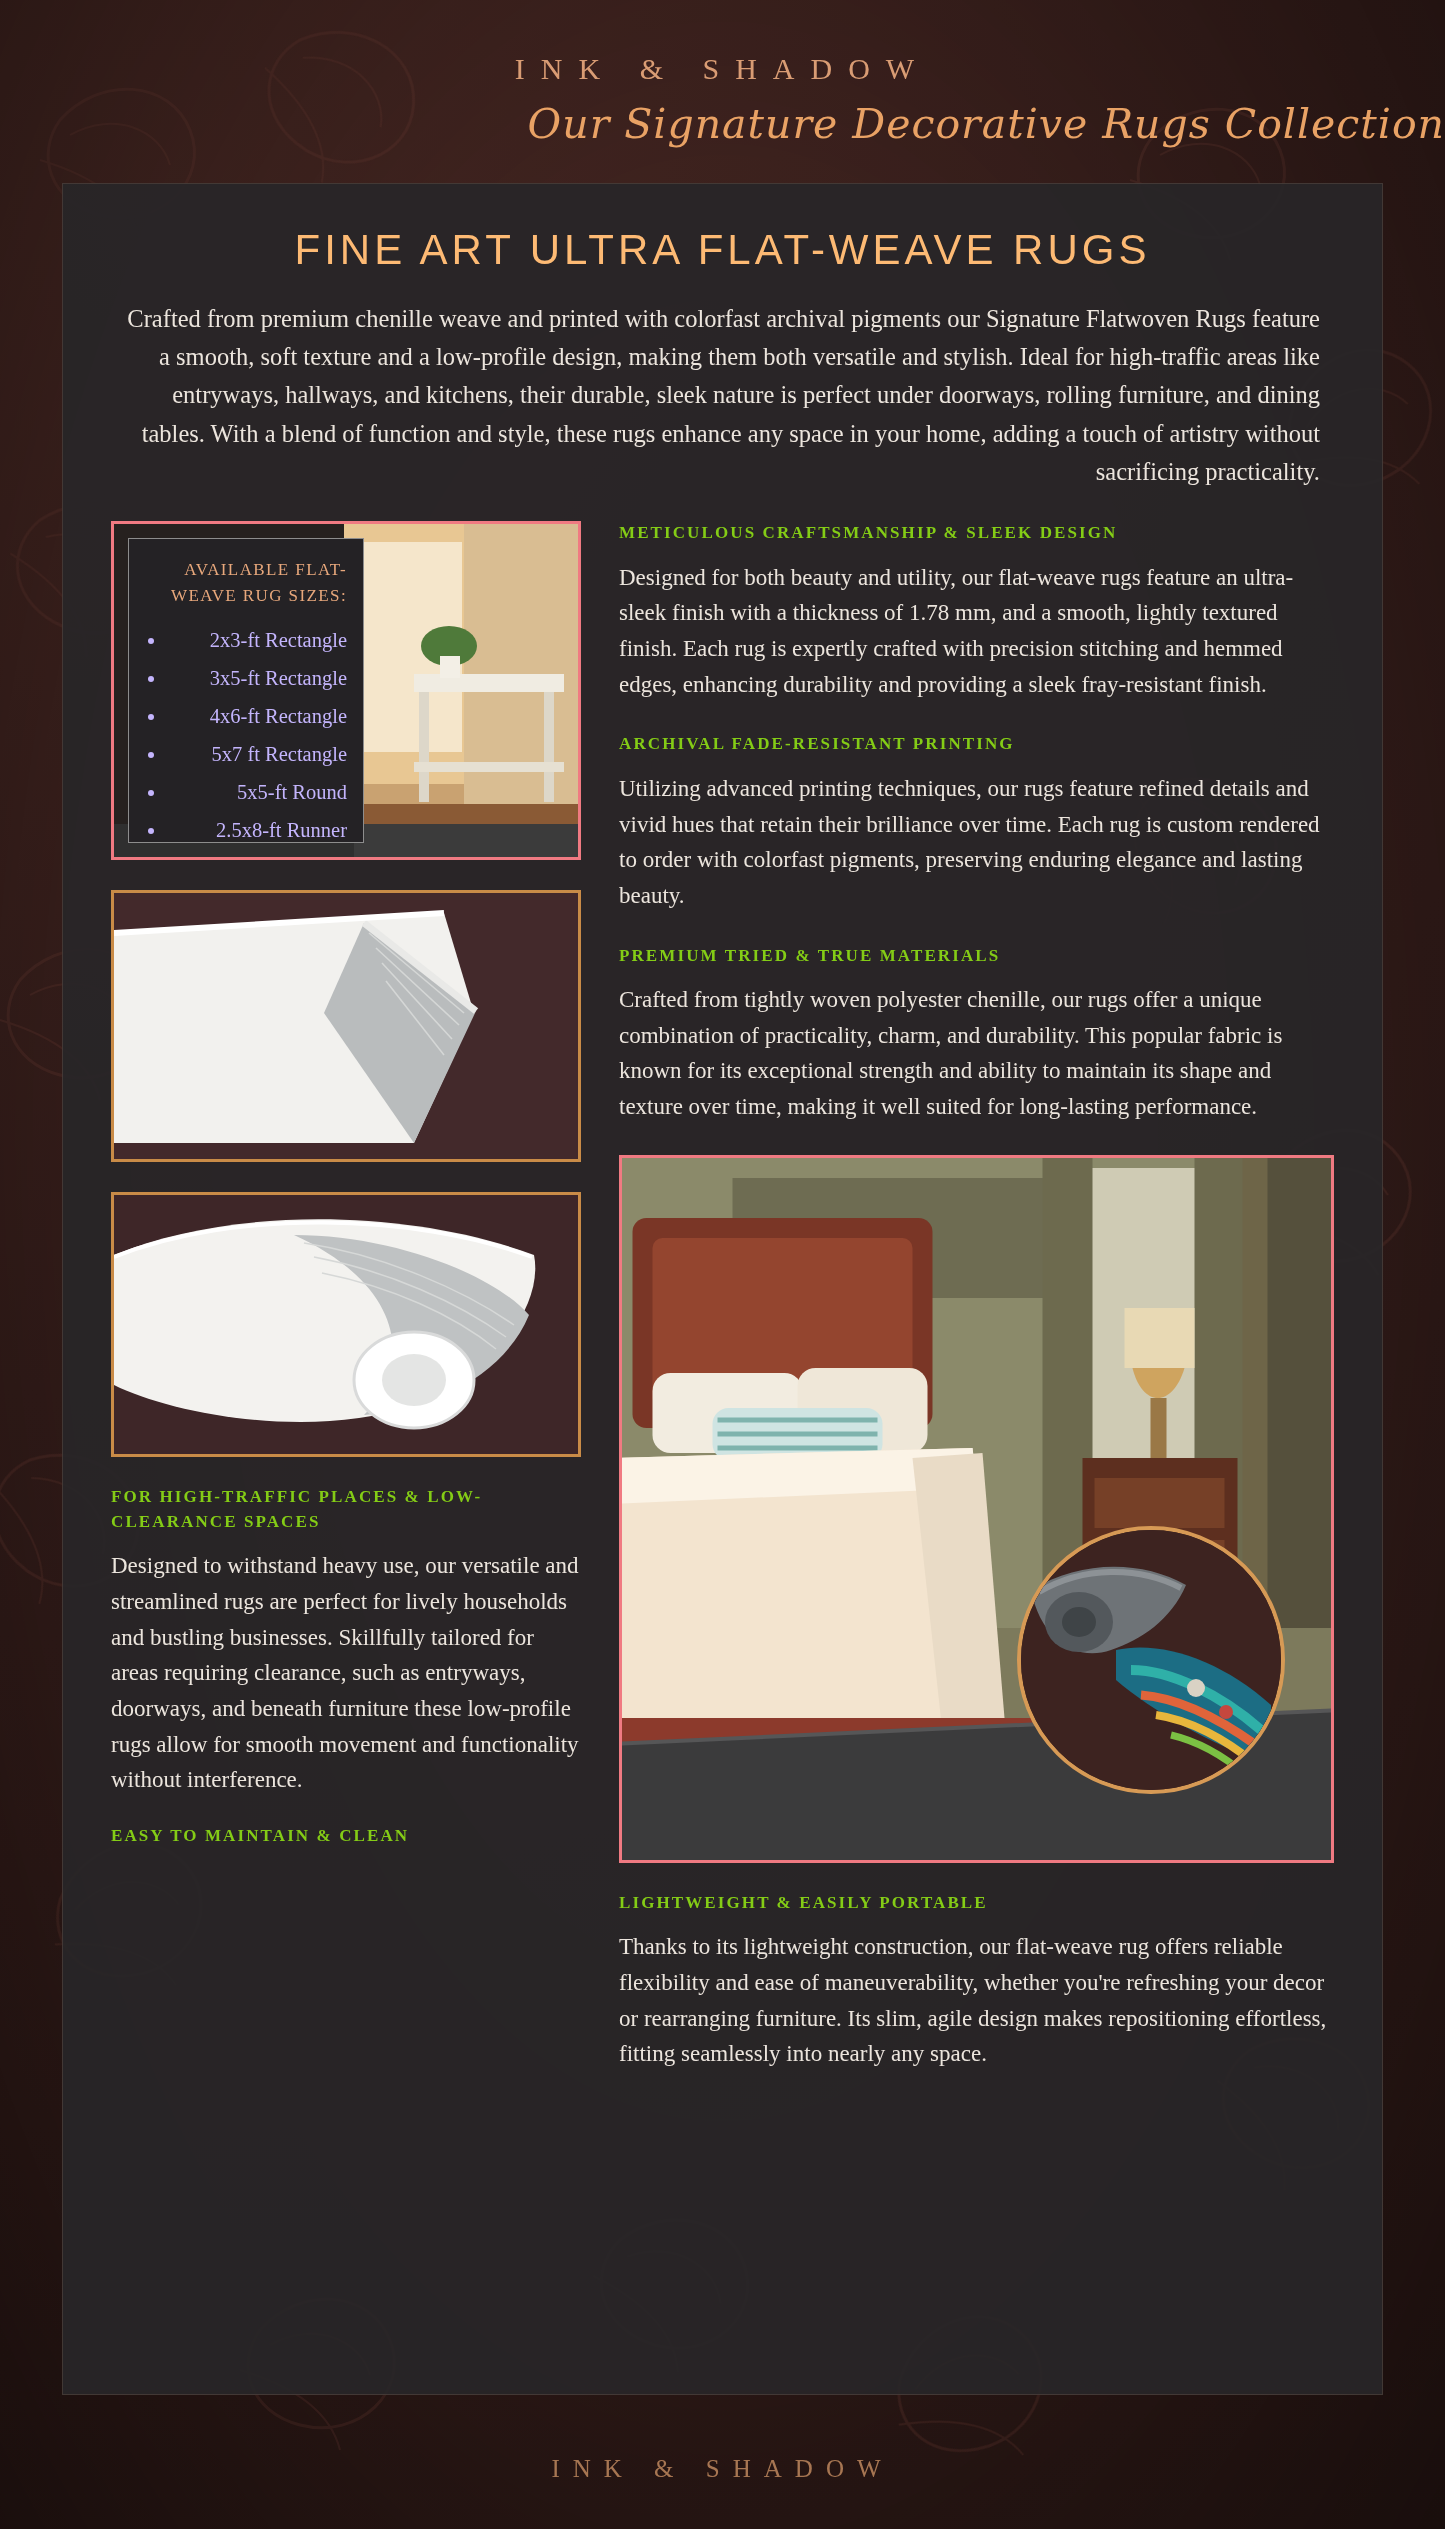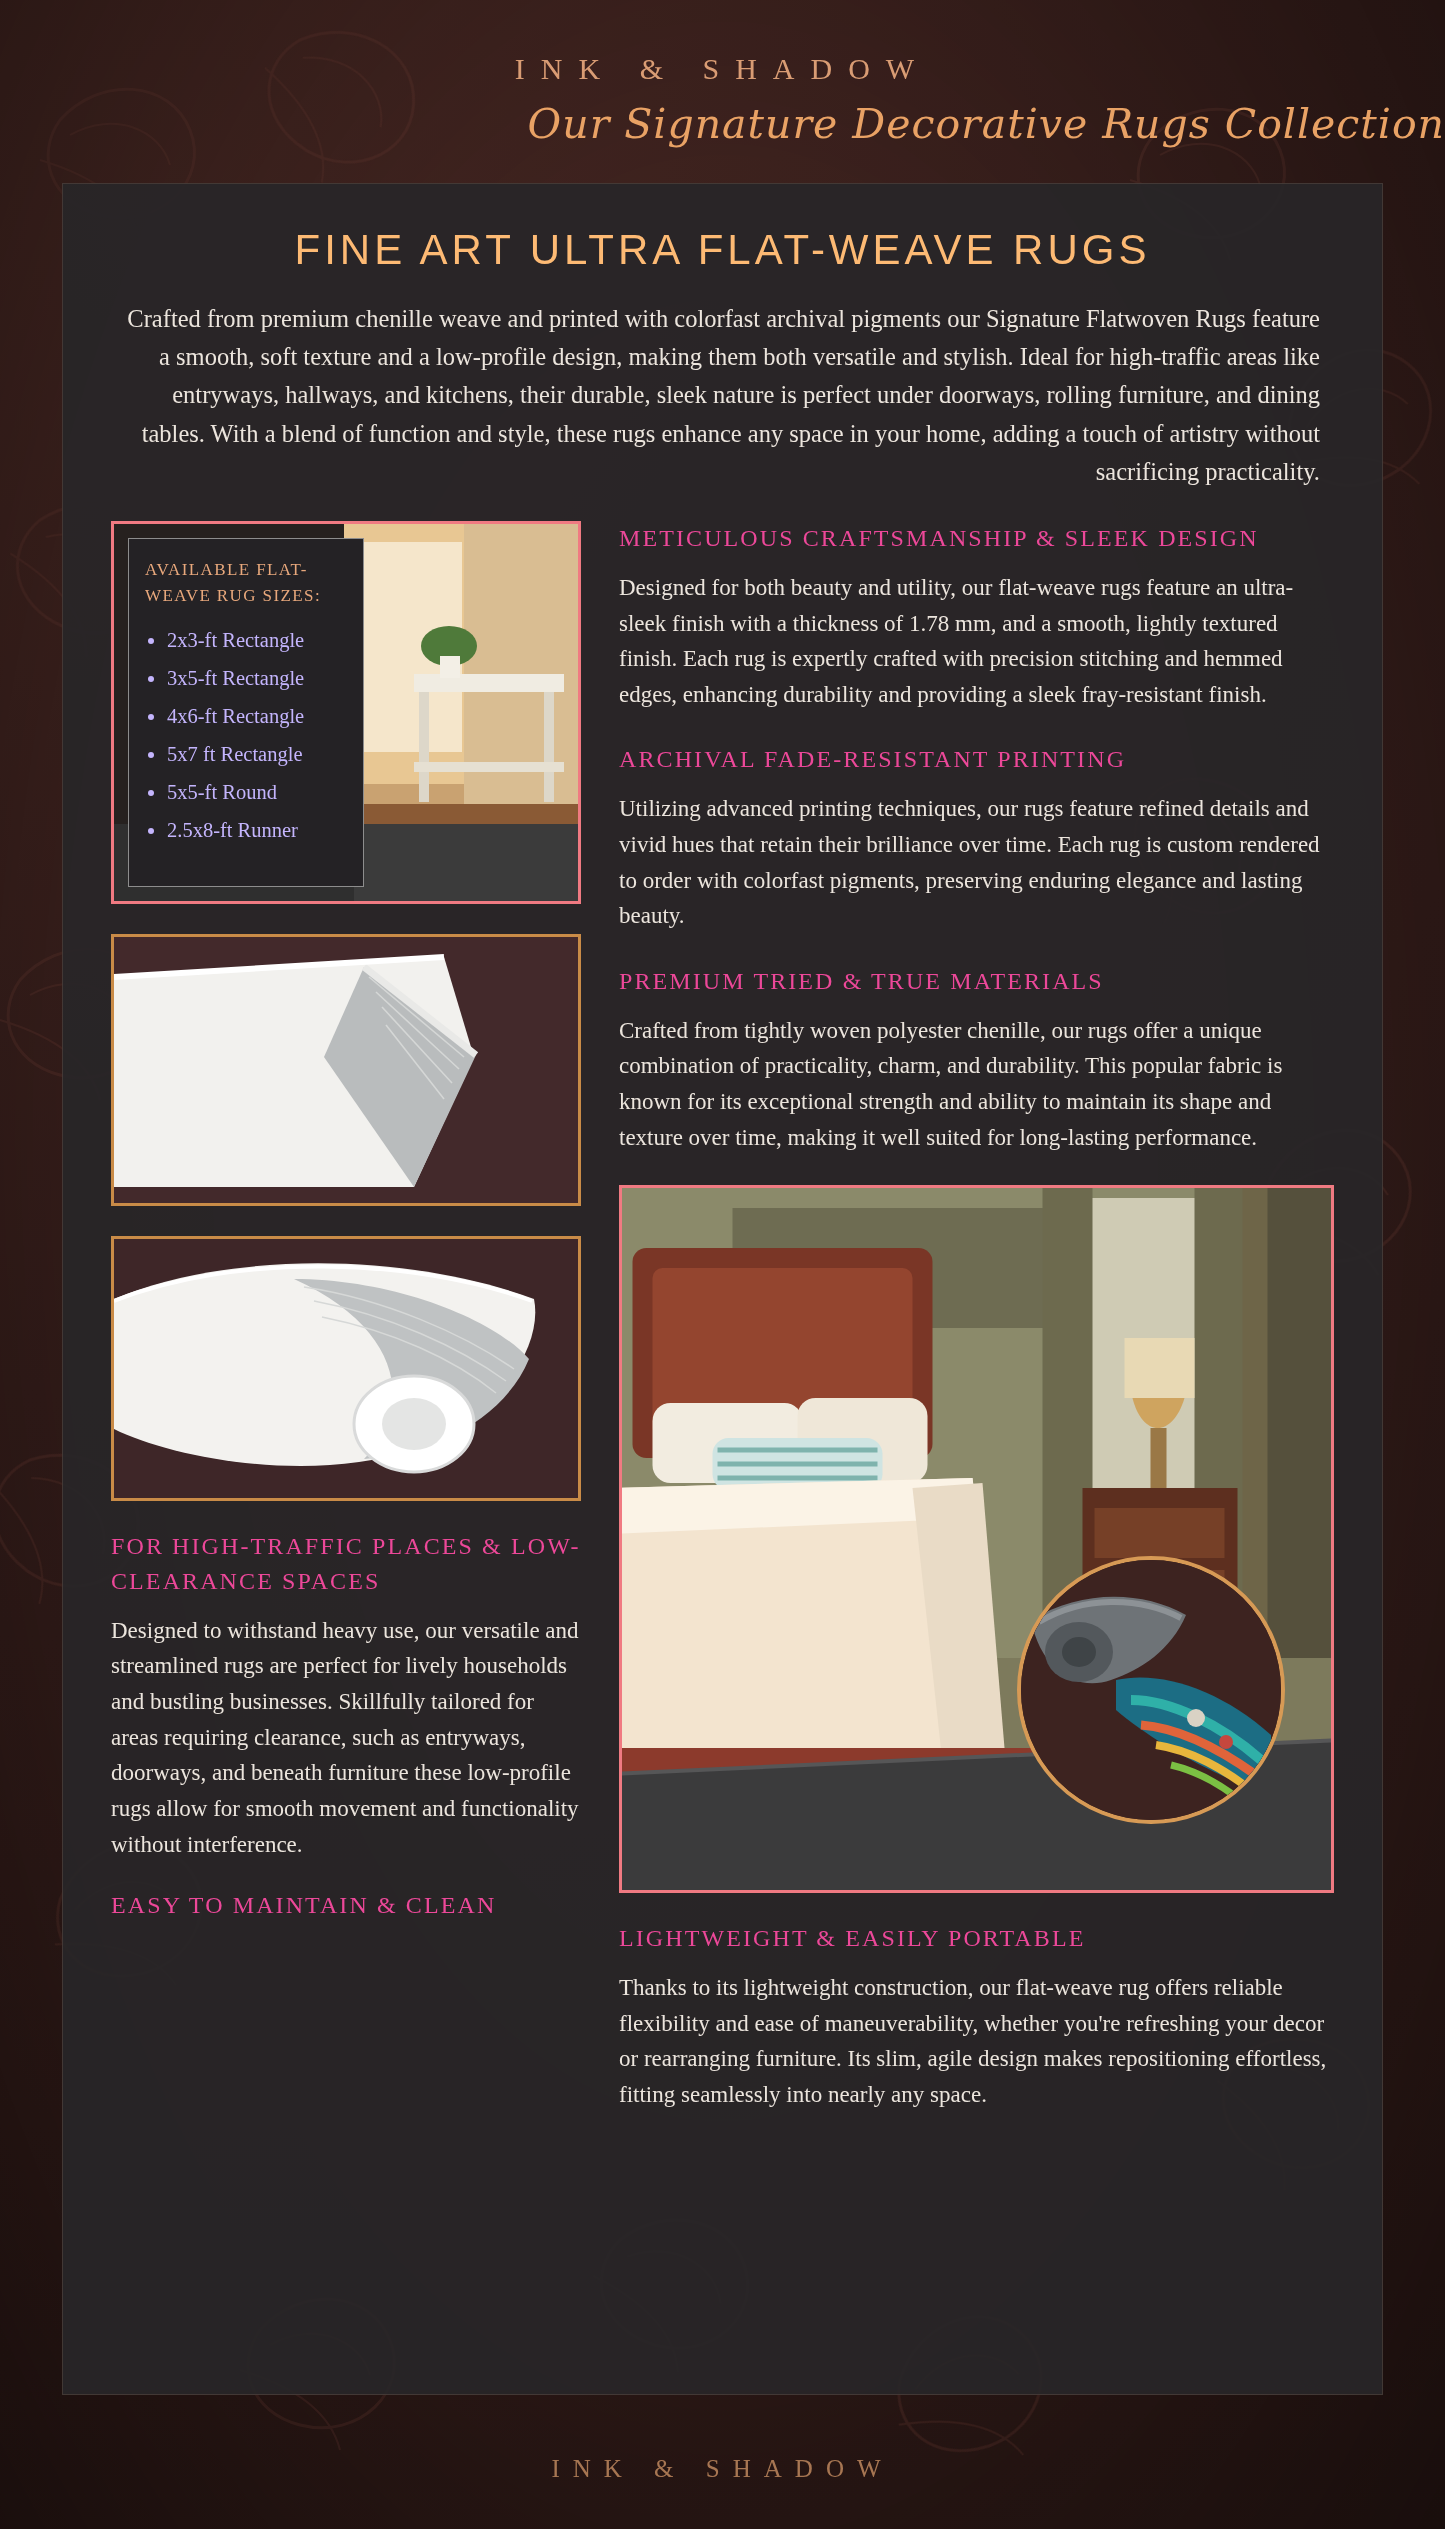--- a/index.html
+++ b/index.html
@@ -78,23 +78,24 @@
     gap:38px;
     padding:30px 48px 0 48px;
   }
   .col-left { width:470px; flex:none; }
   .col-right { flex:1; }
 
   
   .sizes-frame {
     position:relative;
     border:3px solid #f07a82;
-    height:383px;
+    height:339px;
     background:#2b2225;
     overflow:hidden;
+    text-align:right;
   }
   .room-photo { position:absolute; inset:0; }
   .sizes-panel {
     position:absolute; left:14px; top:14px; bottom:14px; width:236px;
     background:#242225;
     border:1px solid #8d8d8d;
     padding:18px 16px;
   }
   .sizes-head {
     color:#e8a87c;
@@ -112,25 +113,25 @@
     border:3px solid #c98b47;
     margin-top:30px;
     overflow:hidden;
     position:relative;
   }
   .img-frame.a { height:272px; }
   .img-frame.b { height:265px; }
 
   
   h3.sec {
-    color:#ec4899;
-    font-size:24px;
+    color:#84cc16;
+    font-size:17px;
     letter-spacing:2.1px;
     text-transform:uppercase;
-    font-weight:normal;
+    font-weight:bold;
     margin:0 0 14px 0;
     line-height:1.45;
   }
   p.body {
     color:#ece5dd;
     font-size:23px;
     line-height:1.55;
     margin:0 0 26px 0;
   }
   .col-right p.body { margin-bottom:30px; }

